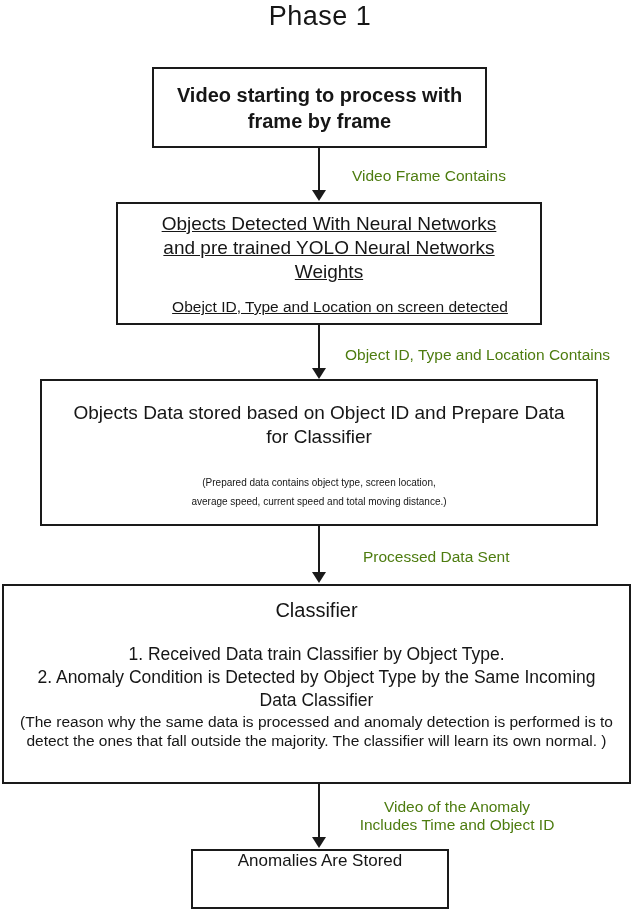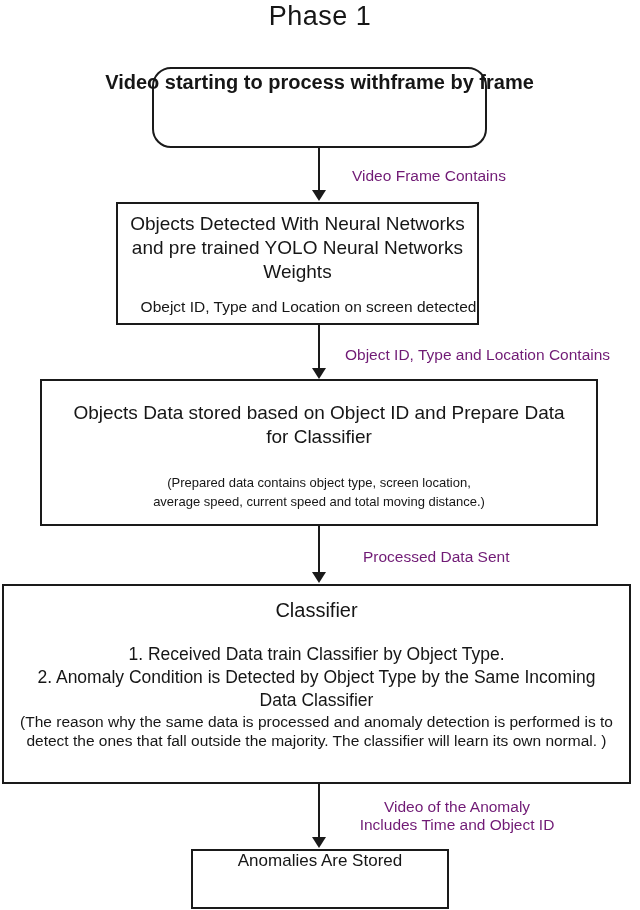--- a/index.html
+++ b/index.html
@@ -21,50 +21,50 @@
   .node {
     position: absolute;
     box-sizing: border-box;
     border: 2px solid #1a1a1a;
     background: #ffffff;
     text-align: center;
   }
   .line { white-space: nowrap; }
   
   .box1 { left: 152px; top: 67px; width: 335px; height: 81px;
-          display: flex; justify-content: center;
-          font-size: 20px; line-height: 26px; font-weight: bold; border-radius: 19px; }
+          display: flex; flex-direction: column; justify-content: center;
+          font-size: 20px; line-height: 26px; font-weight: bold; }
   
-  .box2 { left: 116px; top: 202px; width: 363px; height: 123px; padding-top: 8px; }
+  .box2 { left: 116px; top: 202px; width: 426px; height: 123px; padding-top: 8px; text-decoration: underline; }
   .box2 .main { font-size: 19px; line-height: 24px; }
   .box2 .note { font-size: 15.5px; margin-top: 14px; padding-left: 22px; }
   
   .box3 { left: 40px; top: 379px; width: 558px; height: 147px; padding-top: 20px; }
   .box3 .main { font-size: 19px; line-height: 24px; }
-  .box3 .note { font-size: 13px; line-height: 19px; margin-top: 24px; }
+  .box3 .note { font-size: 10px; line-height: 19px; margin-top: 24px; }
   
   .box4 { left: 2px; top: 584px; width: 629px; height: 200px; padding-top: 13px; }
   .box4 .cls-title { font-size: 20px; font-weight: normal; }
   .box4 .items { font-size: 17.5px; line-height: 23px; margin-top: 21px; }
   .box4 .note { font-size: 15.5px; line-height: 19px; }
   
   .box5 { left: 191px; top: 849px; width: 258px; height: 60px;
           display: flex; justify-content: center;
           font-size: 17px; }
   
   .vline { position: absolute; left: 318px; width: 2px; background: #1a1a1a; }
   .ahead { position: absolute; left: 312px; width: 0; height: 0;
            border-left: 7px solid transparent; border-right: 7px solid transparent;
            border-top: 11px solid #1a1a1a; }
   .vline1 { top: 148px; height: 44px; }  .ahead1 { top: 190px; }
   .vline2 { top: 325px; height: 45px; }  .ahead2 { top: 368px; }
   .vline3 { top: 526px; height: 49px; }  .ahead3 { top: 572px; }
   .vline4 { top: 784px; height: 55px; }  .ahead4 { top: 837px; }
   
-  .elabel { position: absolute; font-size: 15.5px; color: #701a75; white-space: nowrap; }
+  .elabel { position: absolute; font-size: 15.5px; color: #4d7c0f; white-space: nowrap; }
   .elabel1 { left: 352px; top: 167px; }
   .elabel2 { left: 345px; top: 346px; }
   .elabel3 { left: 363px; top: 548px; }
   .elabel4 { left: 341px; top: 798px; width: 232px; text-align: center; line-height: 18px; }
 </style>
 </head>
 <body>
 
 <div class="canvas">
 

